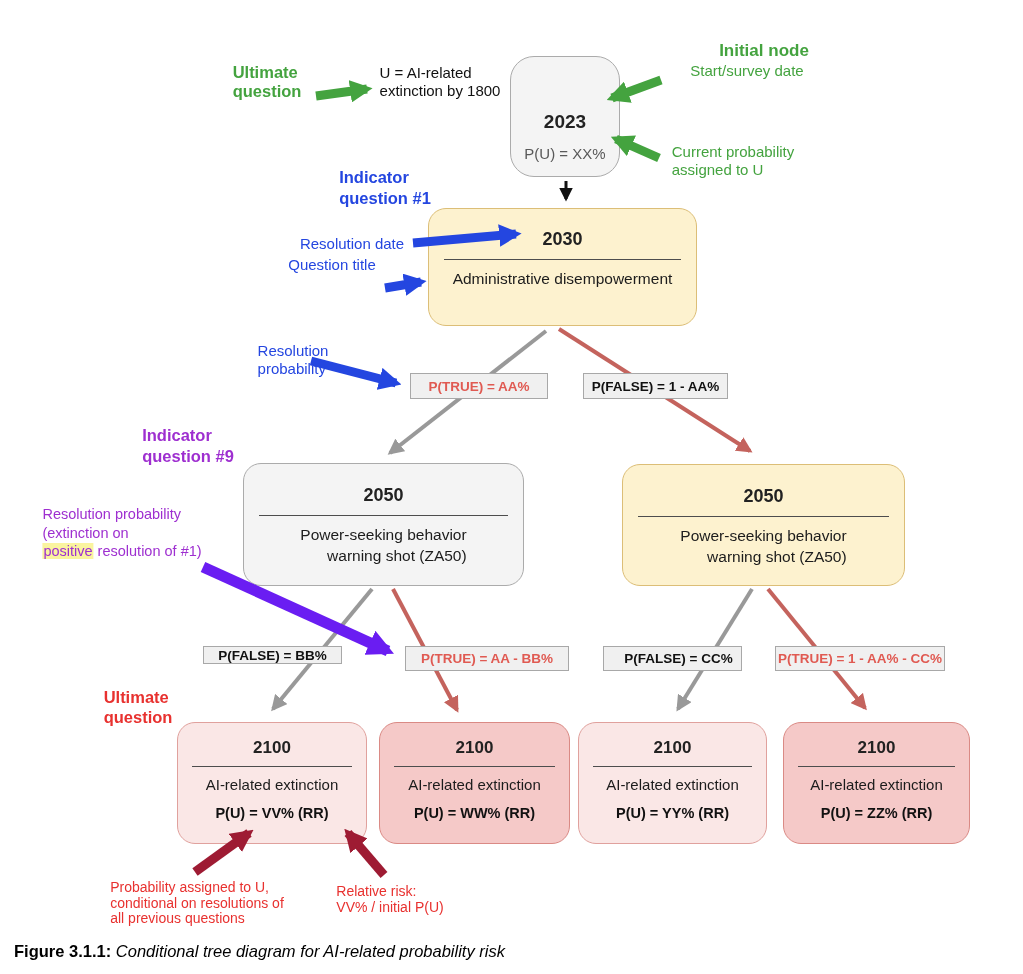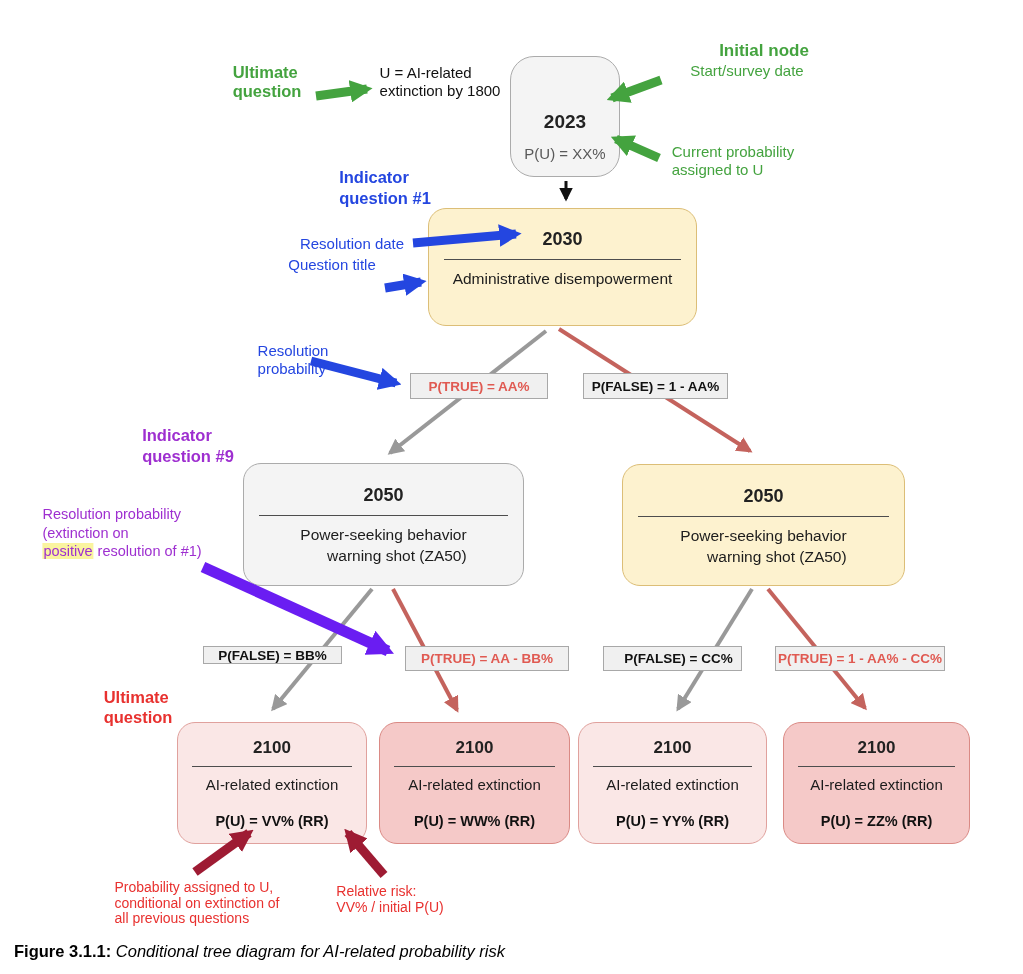--- a/index.html
+++ b/index.html
@@ -20,21 +20,21 @@
 
   .node{position:absolute;z-index:2;box-sizing:border-box;border-radius:18px;
         display:flex;flex-direction:column;align-items:center;color:var(--black-text);}
   .node.gray{background:var(--node-gray-bg);border:1.5px solid var(--node-gray-border);}
   .node.yellow{background:var(--node-yellow-bg);border:1.5px solid var(--node-yellow-border);}
   .node.pinklight{background:var(--node-pink-light-bg);border:1.5px solid var(--node-pink-light-border);}
   .node.pink{background:var(--node-pink-bg);border:1.5px solid var(--node-pink-border);}
   .yr{font-weight:bold;font-size:18px;color:#222;}
   .divider{border-top:1px solid #4d4d4d;align-self:stretch;margin:9px 15px 8px 15px;height:0;}
   .qtitle{font-size:15.5px;line-height:21px;text-align:right;}
-  .uprob{font-weight:bold;font-size:14.5px;margin-top:18px;color:#111;}
+  .uprob{font-weight:bold;font-size:14.5px;margin-top:10px;color:#111;}
   .prob2023{font-size:15px;color:var(--gray-text);margin-top:12px;}
 
   .elabel{position:absolute;z-index:3;box-sizing:border-box;background:var(--label-box-bg);
           border:1px solid var(--label-box-border);display:flex;align-items:center;justify-content:center;
           font-weight:bold;font-size:13.5px;color:#111;white-space:nowrap;}
   .elabel.redtxt{color:var(--label-red);}
 
   .ann{position:absolute;z-index:5;transform:translateX(-50%);white-space:nowrap;}
   .g{color:var(--green);} .b{color:var(--blue);} .p{color:var(--purple-text);} .r{color:var(--red-text);}
   .bold{font-weight:bold;}
@@ -197,21 +197,21 @@
     <div><span class="hl">positive</span><span> resolution of #1)</span></div>
   </div>
 
   <div class="ann r bold" style="left:138px;top:688px;font-size:16.5px;line-height:19.5px;">
     <div>Ultimate</div>
     <div>question</div>
   </div>
 
   <div class="ann r" style="left:197px;top:880px;font-size:14px;line-height:15.5px;">
     <div>Probability assigned to U,</div>
-    <div>conditional on extinction of</div>
+    <div>conditional on resolutions of</div>
     <div>all previous questions</div>
   </div>
   <div class="ann r" style="left:390px;top:884px;font-size:14px;line-height:15.5px;">
     <div>Relative risk:</div>
     <div>VV% / initial P(U)</div>
   </div>
 
   <div id="caption">
     <span class="pre">Figure 3.1.1:</span><span class="txt"> Conditional tree diagram for AI-related probability risk</span>
   </div>

